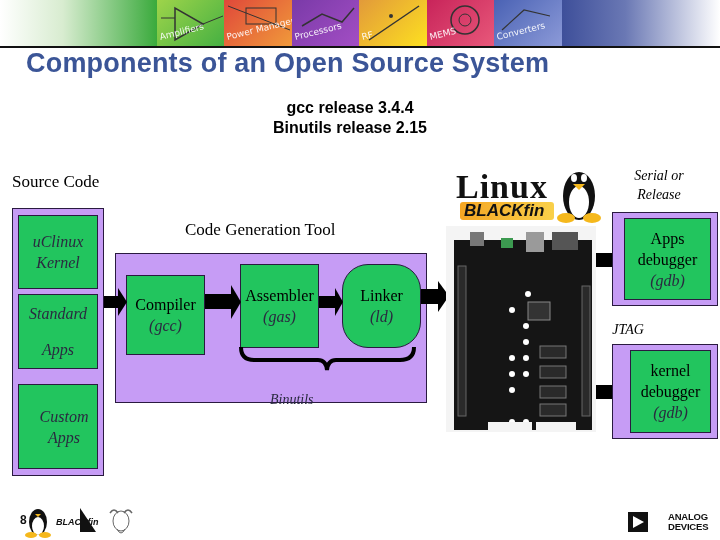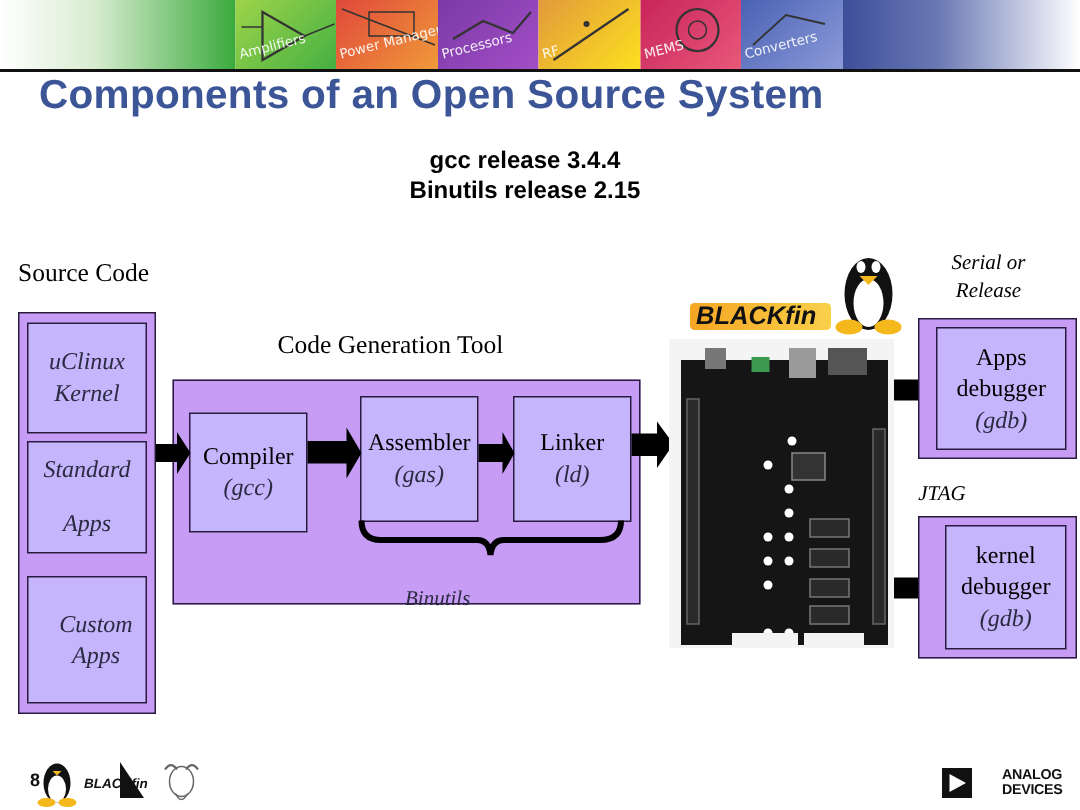--- a/index.html
+++ b/index.html
@@ -27,35 +27,35 @@
     font-family:"Liberation Sans", sans-serif; font-weight:bold; font-size:16px; line-height:20px; color:#000; }
   #releases div { white-space:nowrap; }
 
   #source-code-label { left:12px; top:172px; font-size:17px; color:#000; white-space:nowrap; }
   #codegen-label { left:185px; top:220px; font-size:17px; color:#000; white-space:nowrap; }
   #serial-label { left:620px; top:166px; width:78px; text-align:center; font-style:italic;
     font-size:14px; line-height:19px; color:#000; }
   #jtag-label { left:575px; top:322px; width:106px; text-align:center; font-style:italic; font-size:14px; color:#000; }
 
   .outer { background:#c69cf5; border:1px solid #2a1a40; box-sizing:border-box; }
-  .inner { background:#c4b5fd; border:1px solid #2a1a40; box-sizing:border-box;
+  .inner { background:#22c55e; border:1px solid #2a1a40; box-sizing:border-box;
     display:flex; flex-direction:column; align-items:center; justify-content:center; text-align:left;
     font-size:16px; line-height:21px; color:#111; }
   .inner .it { font-style:italic; color:#2a2a40; }
   .inner .b { color:#000; }
 
   #left-outer { left:12px; top:208px; width:92px; height:268px; }
   #box-kernel { left:18px; top:215px; width:80px; height:74px; }
   #box-stdapps { left:18px; top:294px; width:80px; height:75px;gap:15px; }
   #box-customapps { left:18px; top:384px; width:80px; height:85px;padding-left:12px; }
 
   #codegen-outer { left:115px; top:253px; width:312px; height:150px; }
   #box-compiler { left:126px; top:275px; width:79px; height:80px; }
   #box-assembler { left:240px; top:264px; width:79px; height:84px; }
-  #box-linker { left:342px; top:264px; width:79px; height:84px; }
+  #box-linker { left:342px; top:264px; width:79px; height:84px;border-radius:26px; }
 
   #binutils-label { left:270px; top:392px; width:90px; text-align:left; font-style:italic; font-size:14px; color:#2a2a40; }
 
   #board { left:446px; top:226px; width:150px; height:206px; background:#f4f4f4; }
   #logo-linux { left:456px; top:168px; }
   #logo-linux .lx { position:absolute; left:0; top:0; font-family:"Liberation Serif", serif; font-size:34px;
     font-weight:bold; color:#111; letter-spacing:1px; white-space:nowrap; }
   #logo-linux .bf { position:absolute; left:4px; top:34px; width:94px; height:18px;
     background:linear-gradient(to right,#f5a623,#f9d04a); border-radius:3px; }
   #logo-linux .bf span { position:absolute; left:4px; top:-1px; font-family:"Liberation Sans", sans-serif;
@@ -189,20 +189,21 @@
     </g>
     <g>
       <rect x="596" y="385" width="26" height="14"></rect>
         <polygon points="620,377 630,392 620,407"></polygon>
     </g>
   </g>
   <path d="M241,347 Q241,360 254,360 L318,360 Q326,360 327,370 Q328,360 336,360 L400,360 Q414,360 414,347" fill="none" stroke="#000" stroke-width="4"></path>
 </svg>
 
 <div id="logo-linux" class="abs" style="width:150px;height:56px;">
+  <div class="lx">Linux</div>
   <div class="bf">
       <span>BLACKfin</span>
     </div>
   <svg style="position:absolute;left:100px;top:-4px;" width="46" height="60">
     <ellipse cx="23" cy="32" rx="16" ry="24" fill="#111"></ellipse>
     <ellipse cx="23" cy="38" rx="10" ry="16" fill="#fff"></ellipse>
     <ellipse cx="18" cy="14" rx="3" ry="4" fill="#fff"></ellipse>
       <ellipse cx="28" cy="14" rx="3" ry="4" fill="#fff"></ellipse>
     <polygon points="17,20 29,20 23,26" fill="#f5b81c"></polygon>
     <ellipse cx="10" cy="54" rx="9" ry="5" fill="#f5b81c"></ellipse>

